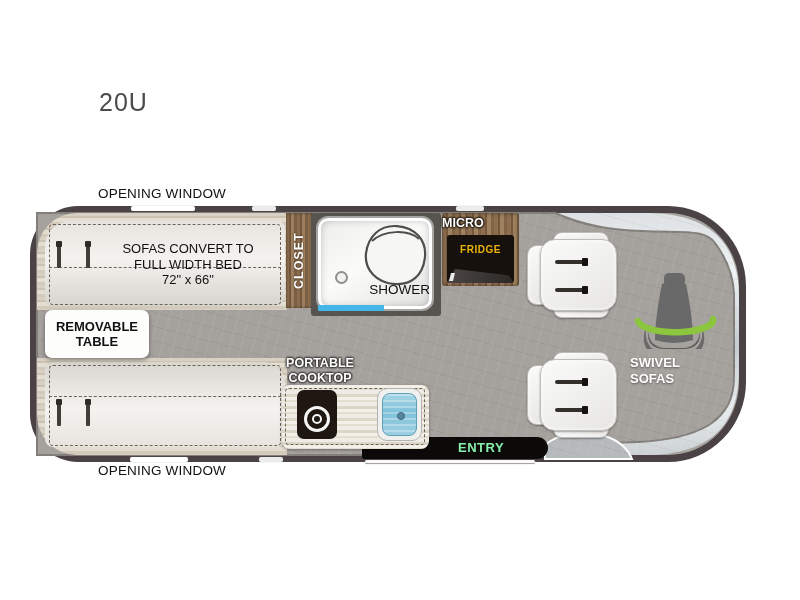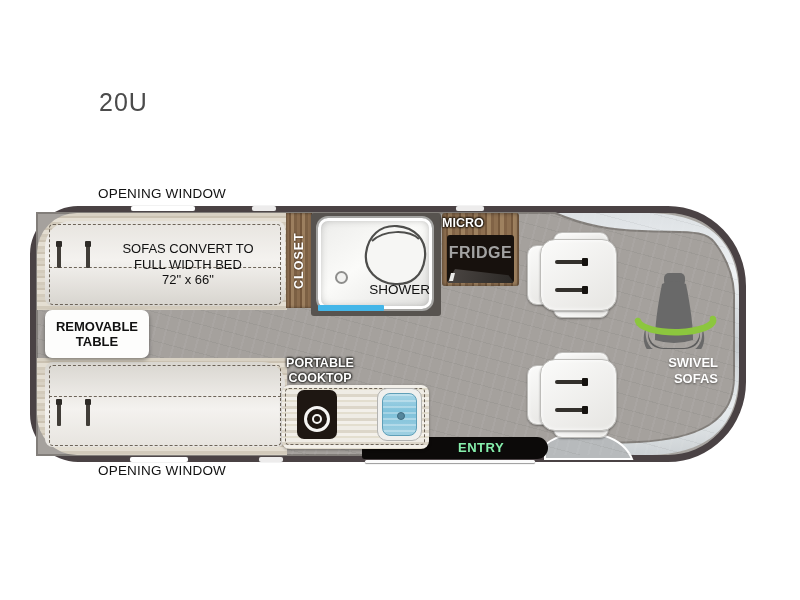--- a/index.html
+++ b/index.html
@@ -62,22 +62,22 @@
   .drain{left:17px;top:53px;width:9px;height:9px;border:2px solid #8e8e8c;border-radius:50%;background:#f2f2f0;}
   .shower-door{left:281px;top:92px;width:66px;height:6px;background:#44b6e8;border-radius:1px;}
 
   
   .galley-upper{left:405px;top:0;width:77px;height:73px;border-radius:3px;
           background:repeating-linear-gradient(90deg,#8d6f50 0 4px,#75583c 4px 6px,#9e815f 6px 10px,#816346 10px 13px);
           box-shadow:inset 0 0 4px rgba(0,0,0,.5);}
   .micro-label{left:0;top:3px;width:77px;color:#fff;font-size:12.5px;font-weight:bold;
           text-shadow:0 1px 2px rgba(25,18,10,.95),0 -1px 2px rgba(25,18,10,.95),1px 0 2px rgba(25,18,10,.95),-1px 0 2px rgba(25,18,10,.95);}
   .fridge{left:5px;top:22px;width:67px;height:48px;background:#17110d;border-radius:3px;overflow:hidden;}
-  .fridge-label{position:absolute;left:0;top:9px;width:100%;text-align:center;color:#a3a3a3;
-          font-size:16px;font-weight:bold;letter-spacing:.5px;}
+  .fridge-label{position:absolute;left:0;top:9px;width:100%;text-align:center;color:#eab308;
+          font-size:10px;font-weight:bold;letter-spacing:.5px;}
   .fridge-shine{position:absolute;left:0;bottom:0;width:100%;height:17px;
           background:linear-gradient(100deg,#4c4744,#2b2825);
           clip-path:polygon(0 100%,12% 18%,92% 55%,100% 100%);}
   .fridge-notch{position:absolute;left:3px;bottom:2px;width:4px;height:8px;background:#e9e9e7;transform:skewX(-14deg);}
 
   
   .counter{left:245px;top:172px;width:147px;height:64px;border-radius:8px;
            background:repeating-linear-gradient(180deg,#f3f0ea 0 3px,#e3decf 3px 5px,#efece5 5px 9px,#dcd6c9 9px 12px);
            box-shadow:0 1px 3px rgba(0,0,0,.35);}
   .counter-dash{left:3px;top:3px;width:138px;height:55px;}
@@ -105,21 +105,21 @@
               border:1px solid #bdbcb9;box-sizing:border-box;
               box-shadow:0 1px 2px rgba(0,0,0,.35), inset 0 0 4px #ffffff;}
   .chair-back{left:0;top:13px;width:28px;height:60px;border-radius:10px;}
   .chair-armT{left:26px;top:0;width:56px;height:19px;border-radius:9px;}
   .chair-armB{left:26px;top:67px;width:56px;height:19px;border-radius:9px;}
   .chair-seat{left:13px;top:7px;width:77px;height:72px;border-radius:15px;}
   .chair-bar{position:absolute;height:4px;width:30px;background:#33302c;border-radius:2px;}
   .chair-bar::after{content:"";position:absolute;right:-3px;top:-2px;width:6px;height:8px;background:#15120f;border-radius:1px;}
   .bar1{left:28px;top:28px;} .bar2{left:28px;top:56px;}
 
-  .swivel-note{left:593px;top:142px;width:88px;text-align:right;color:#fff;font-size:13px;line-height:15.5px;
+  .swivel-note{left:593px;top:142px;width:88px;text-align:left;color:#fff;font-size:13px;line-height:15.5px;
                font-weight:bold;text-shadow:0 1px 2px rgba(70,68,65,.8);}
 </style>
 </head>
 <body>
 
 <div id="stage">
 
   <div class="abs model-label">20U</div>
   <div class="abs lbl win-top">OPENING WINDOW</div>
   <div class="abs lbl win-bottom">OPENING WINDOW</div>

